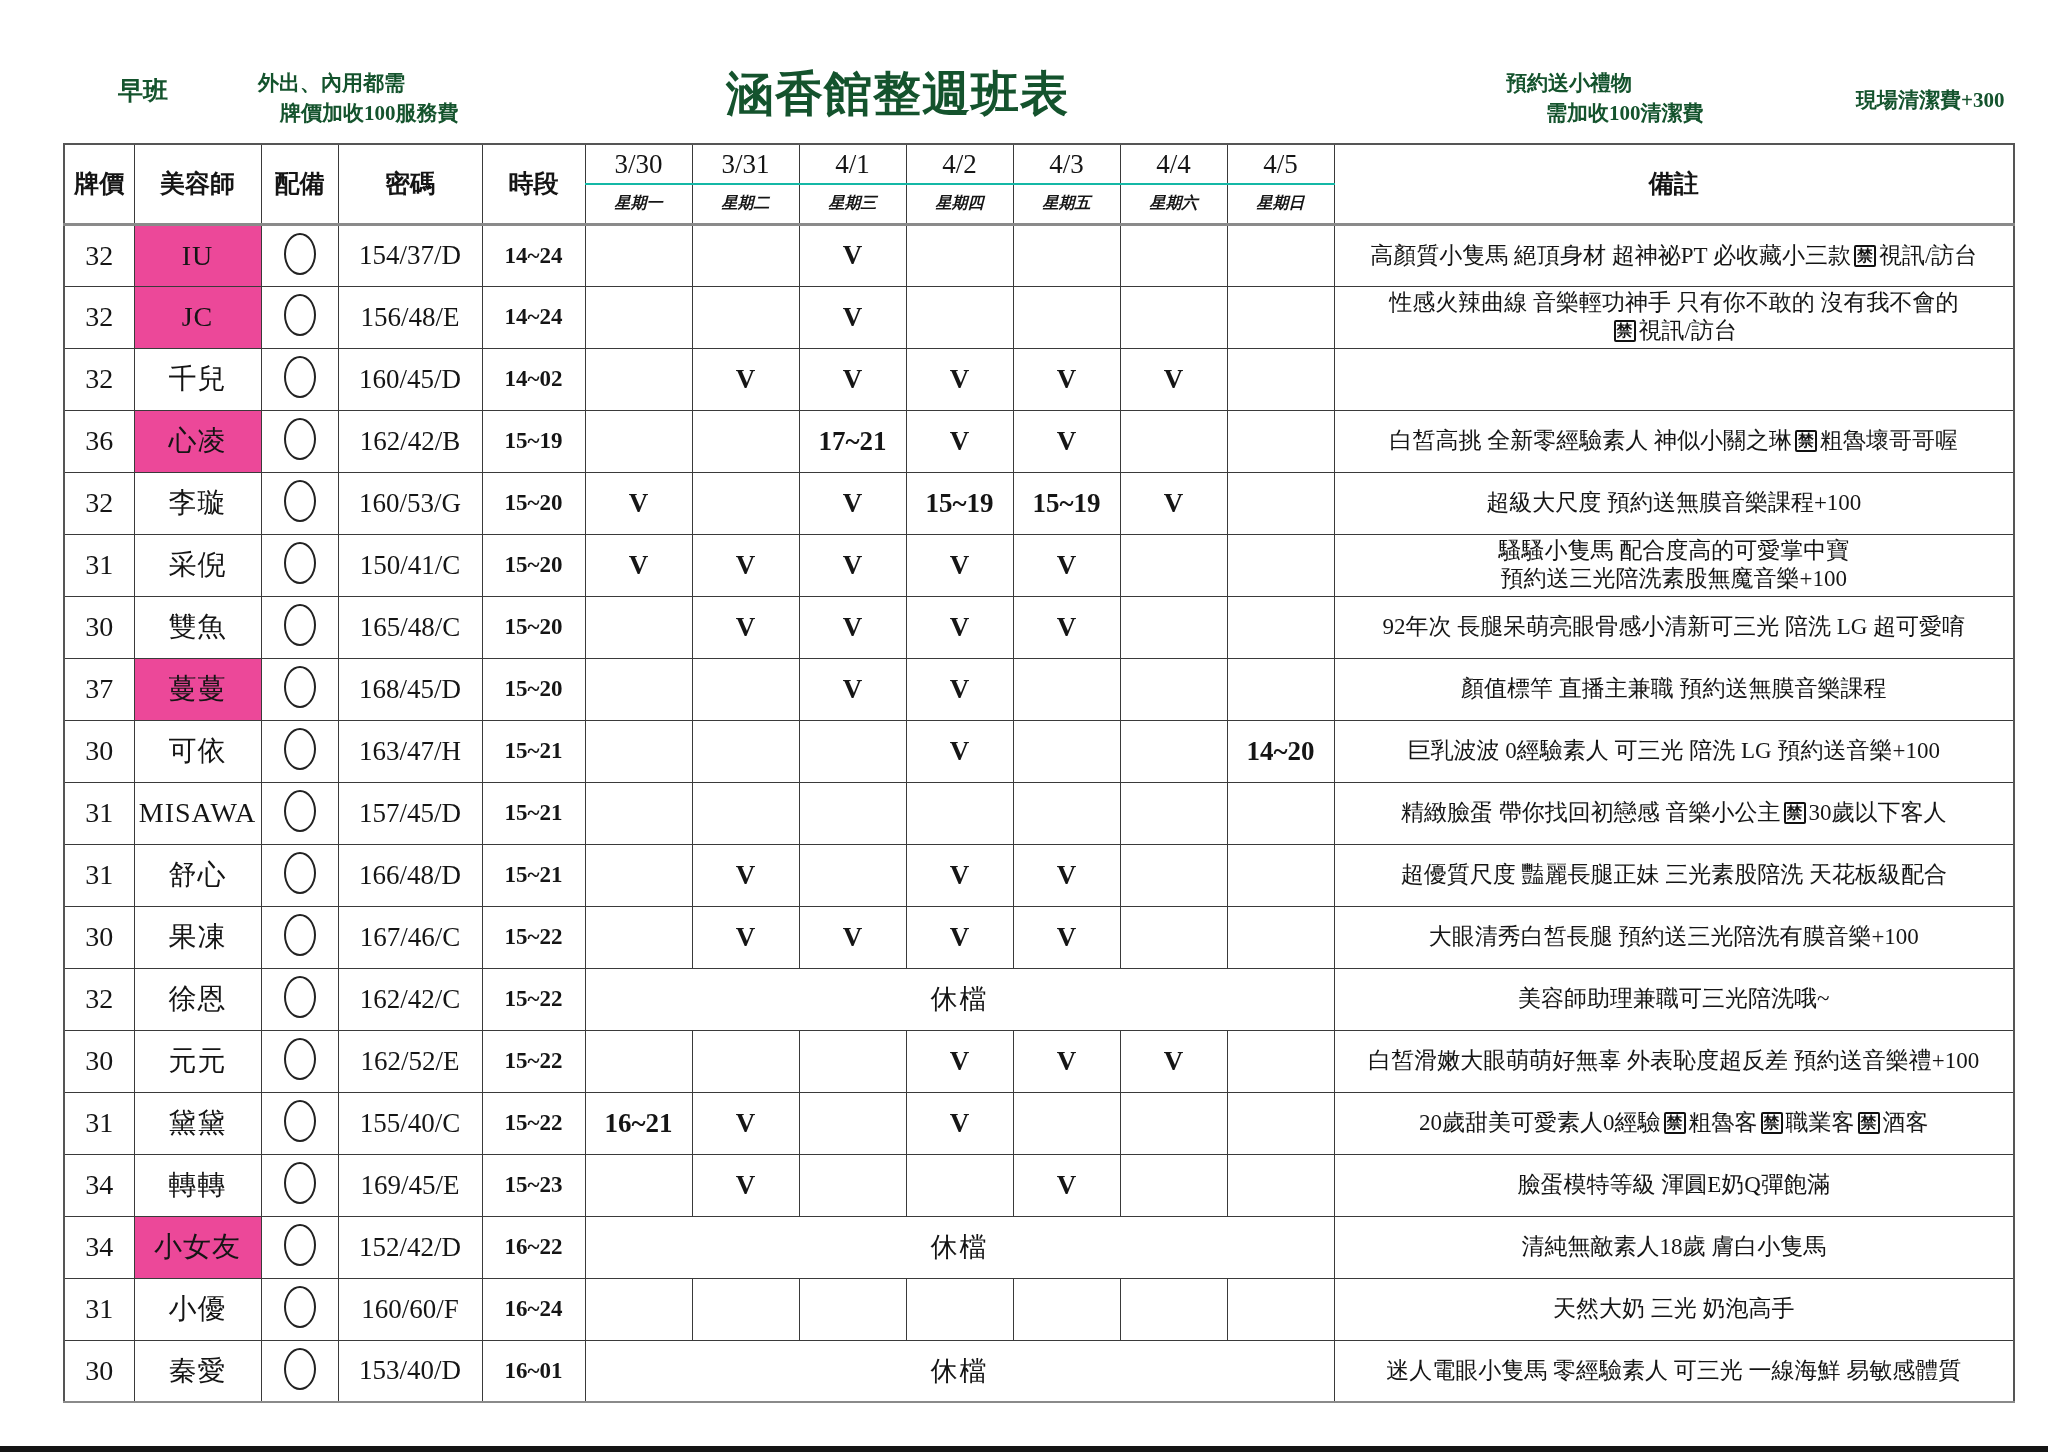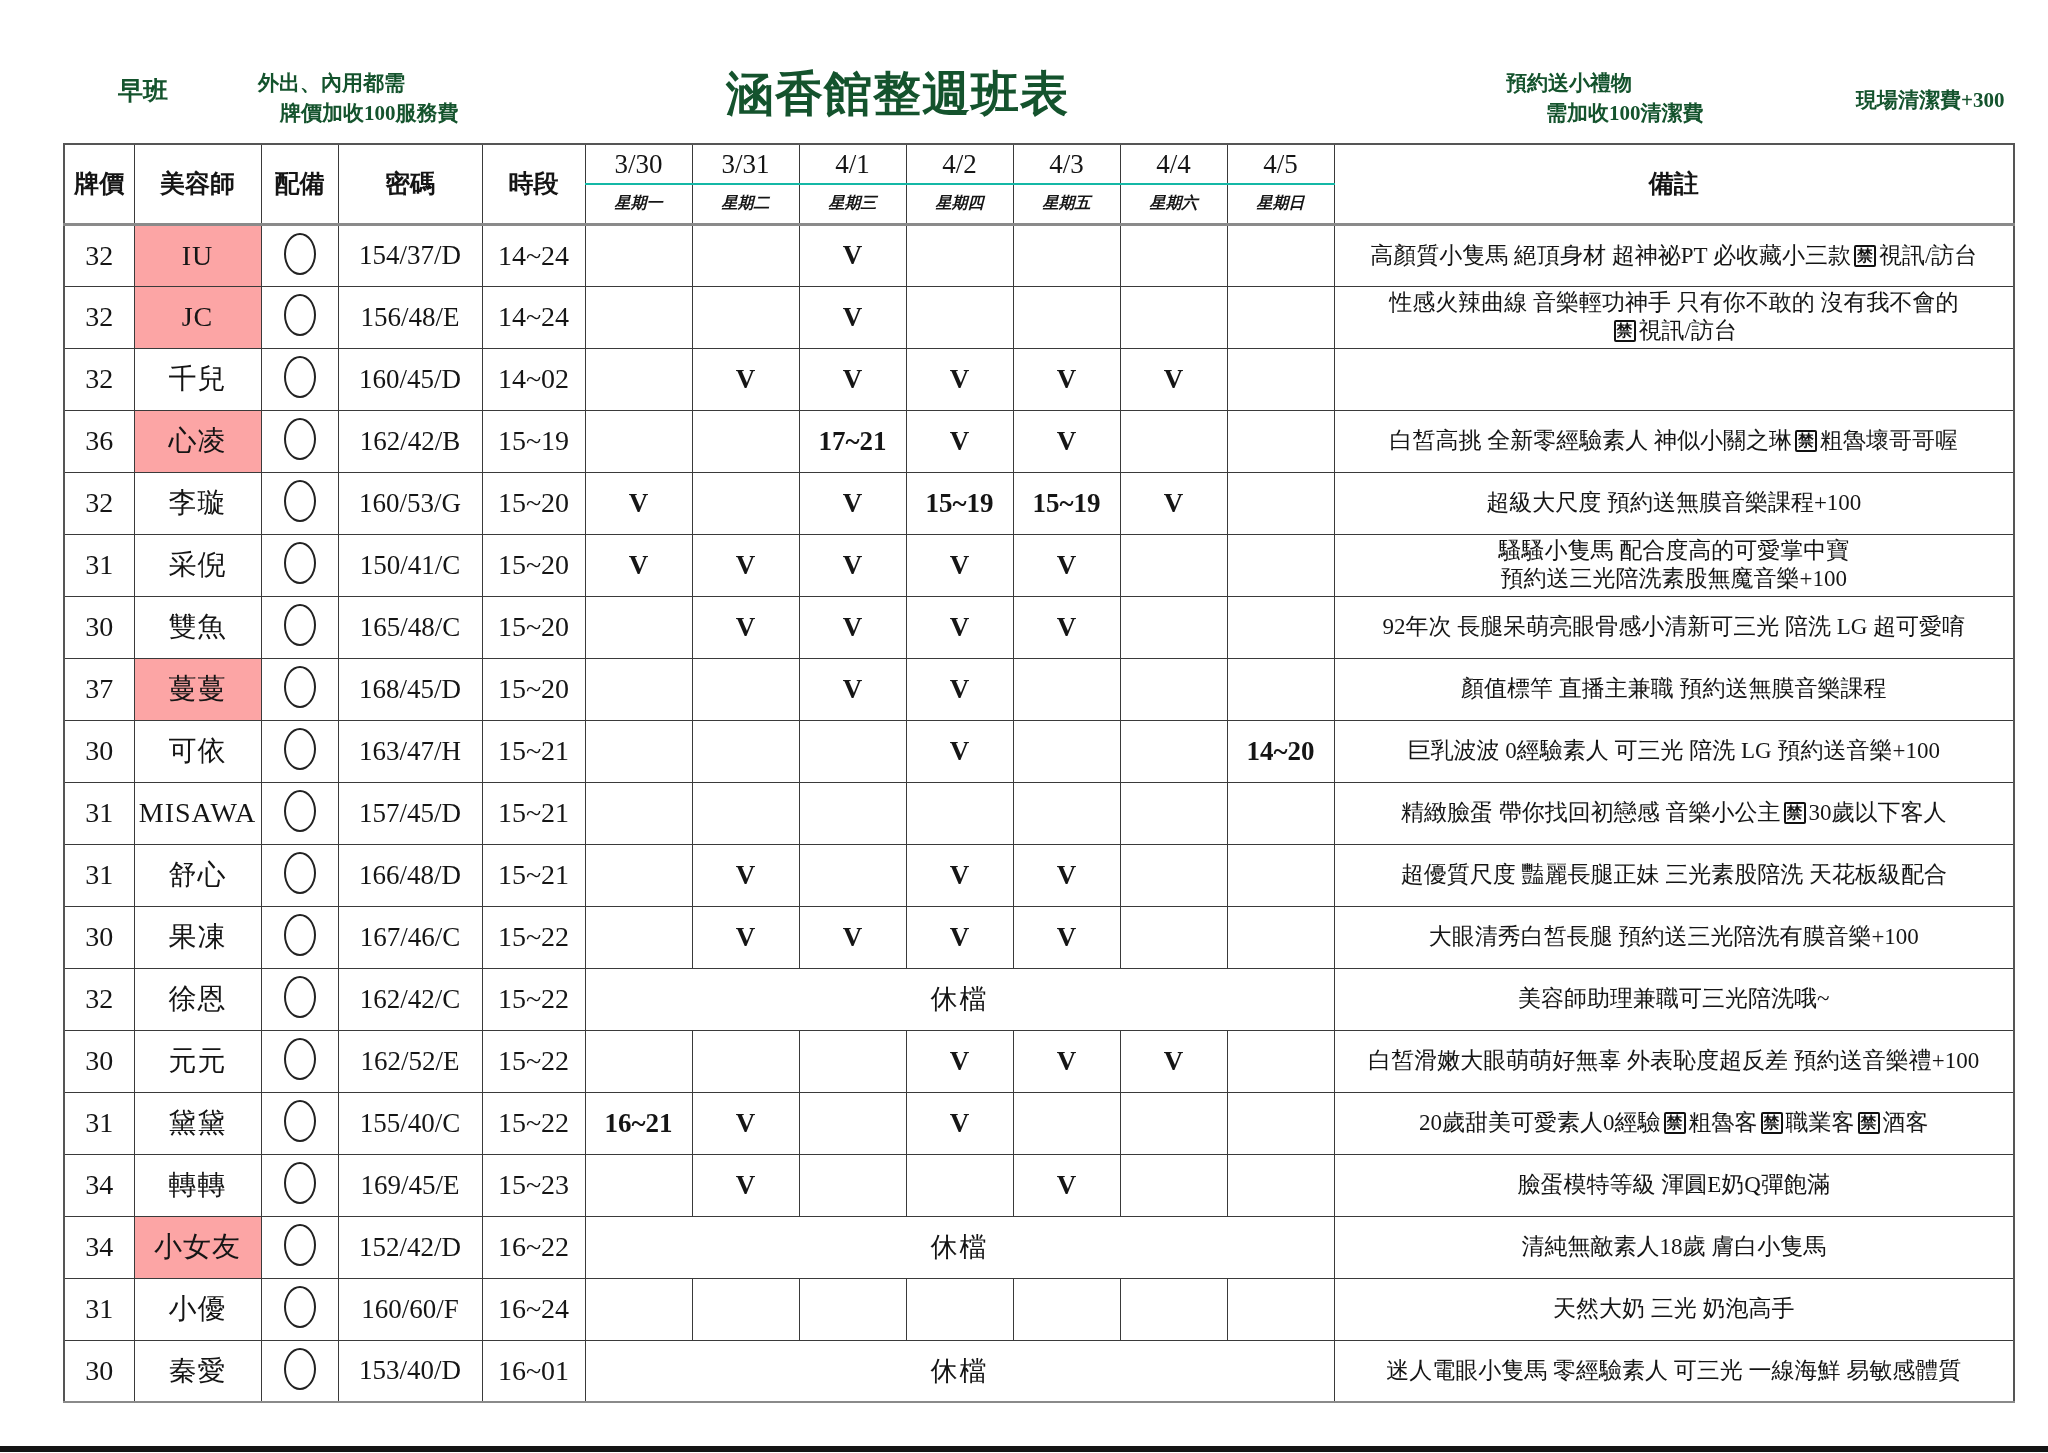--- a/index.html
+++ b/index.html
@@ -30,23 +30,23 @@
   #sched thead tr{height:40px;}
   #sched thead th{font-size:25px;font-weight:600;}
   #sched thead tr.dates-row th.day-h{border-bottom:2px solid #14b8a6;font-weight:500;font-size:27px;}
   #sched thead tr.weekdays-row th{font-size:16px;font-style:italic;}
   #sched thead tr.weekdays-row th,
   #sched thead th[rowspan]{border-bottom:3px solid #8a8a8a;}
   #sched tbody tr{height:62px;}
   #sched tbody tr:last-child td{border-bottom:2px solid #8a8a8a;}
   td.price{font-size:28px;font-family:Liberation Serif, serif;}
   td.name{font-size:28px;font-weight:500;letter-spacing:1px;}
-  td.name.hl{background:#fca5a5;}
+  td.name.hl{background:#ec4899;}
   td.code{font-size:27px;}
-  td.slot{font-size:28px;}
+  td.slot{font-size:23px;font-weight:bold;}
   td.day{font-size:27px;font-weight:600;}
   td.rest{font-size:27px;font-weight:500;letter-spacing:2px;}
   td.remarks{
     text-align:left;font-size:23px;line-height:28px;
     padding:1px 4px 1px 8px;white-space:pre-line;font-weight:500;
   }
   .equip-oval{
     display:inline-block;width:28px;height:38px;
     border:2px solid #222;border-radius:50%;
   }

